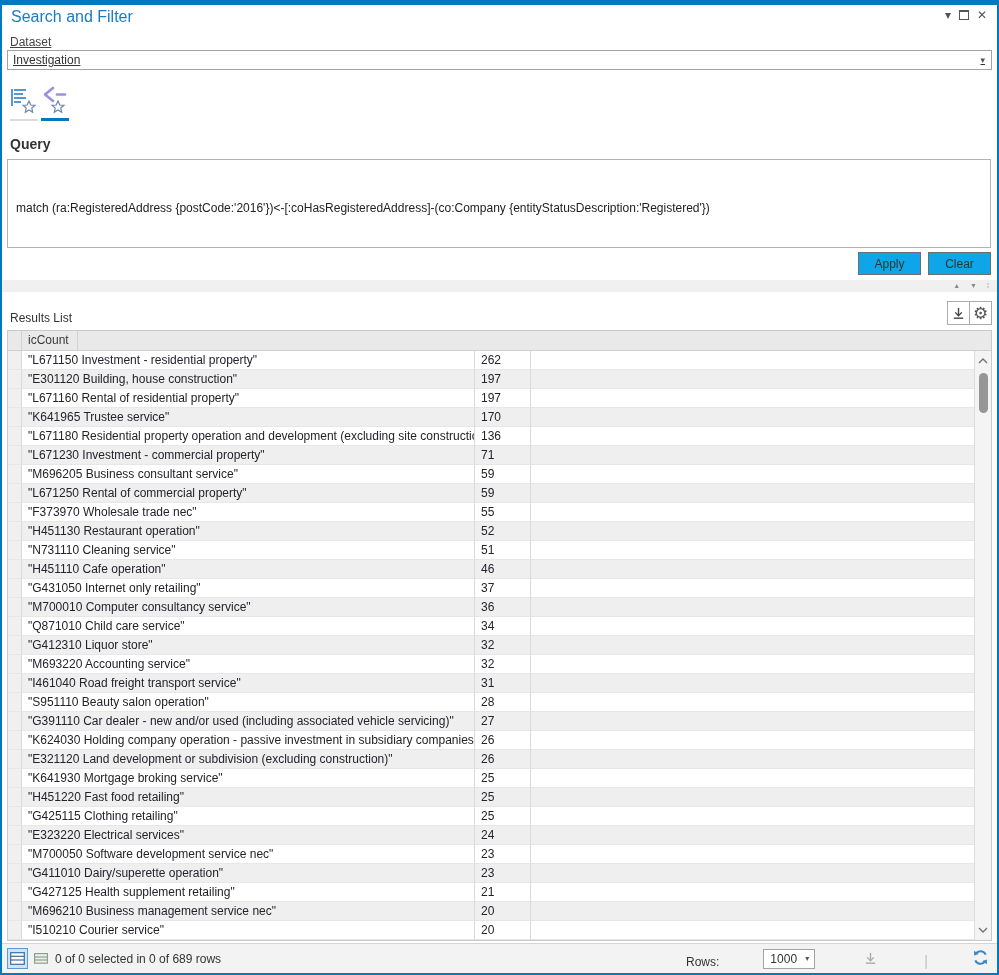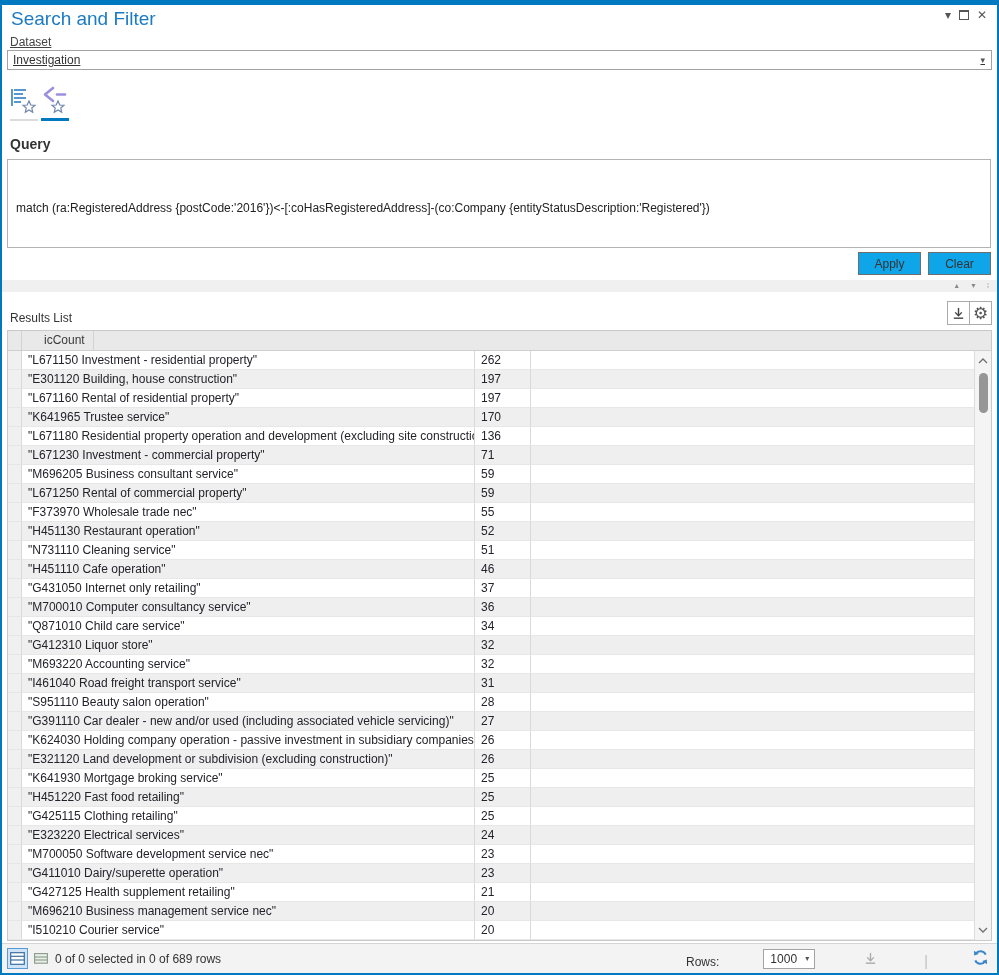--- a/index.html
+++ b/index.html
@@ -6,21 +6,21 @@
   html,body { background:#eee; }
   body { font-family:"Liberation Sans", sans-serif; }
 
   #panel{
     position:relative; width:999px; height:975px; background:#fff;
     border-left:2px solid #0079c1; border-right:2px solid #0079c1; border-bottom:2px solid #0079c1;
     overflow:hidden;
   }
   .topbar{ position:absolute; top:0; left:0; right:0; height:5px; background:#0079c1; }
 
-  .title{ position:absolute; top:8px; left:9px; font-size:19px; color:#1a7bc4; }
+  .title{ position:absolute; top:8px; left:9px; font-size:16px; color:#1a7bc4; }
   .win-controls{ position:absolute; top:8px; right:10px; display:flex; gap:8px; align-items:center; color:#555; }
   .win-controls .wc{ font-size:12px; line-height:14px; cursor:default; }
   .wc-caret{ font-size:10px; }
   .wc-float{ width:10px; height:10px; border:1px solid #555; border-top:2px solid #555; display:inline-block; }
 
   .field-label{ position:absolute; left:8px; font-size:12px; color:#444;text-decoration:underline; }
   .dataset-label{ top:35px; }
 
   .combo{
     position:absolute; top:50px; left:5px; right:5px; height:20px;
@@ -69,21 +69,21 @@
   .gear-glyph{ font-size:17px; color:#555; line-height:17px; }
 
   .table-wrap{
     position:absolute; top:330px; left:5px; right:5px; height:611px;
     border:1px solid #c9c9c9; background:#fff;
   }
   .thead{ display:flex; height:20px; background:#e9e9e9; border-bottom:1px solid #cfcfcf; }
   .thead .hc{ font-size:12px; color:#3a3a3a; padding:2px 0 0 6px; border-right:1px solid #d2d2d2; }
   .hc-gutter{ width:14px; border-right:1px solid #d2d2d2; }
   .hc-desc{ width:453px; }
-  .hc-count{ width:56px;margin-left:16px; }
+  .hc-count{ width:56px; }
   .hc-fill{ flex:1; border-right:none !important; }
 
   .tbody{ position:absolute; top:20px; left:0; right:17px; bottom:0; overflow:hidden; }
   .trow{ display:flex; height:19px; background:#fff; }
   .trow.alt{ background:#efefef; }
   .trow .tc{
     font-size:12px; color:#23232b; padding:2px 0 0 6px; border-right:1px solid #d9d9d9;
     border-bottom:1px solid #e7e7e7; white-space:nowrap; overflow:hidden;
   }
   .tc-gutter{ width:14px; background:#f0f0f0; border-bottom:1px solid #e0e0e0; }

